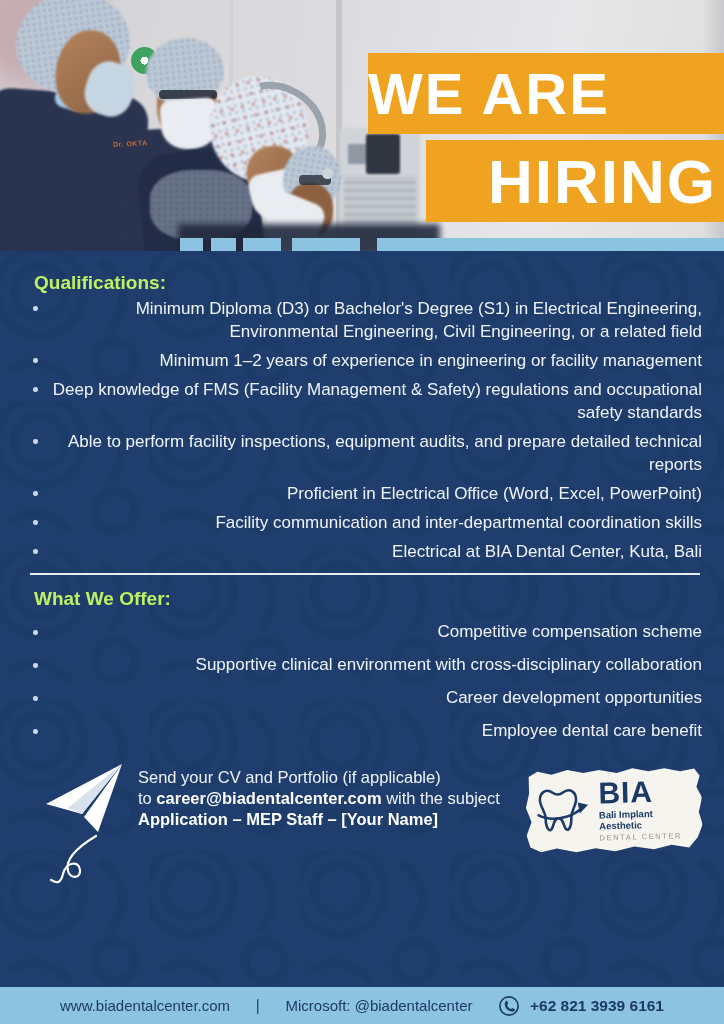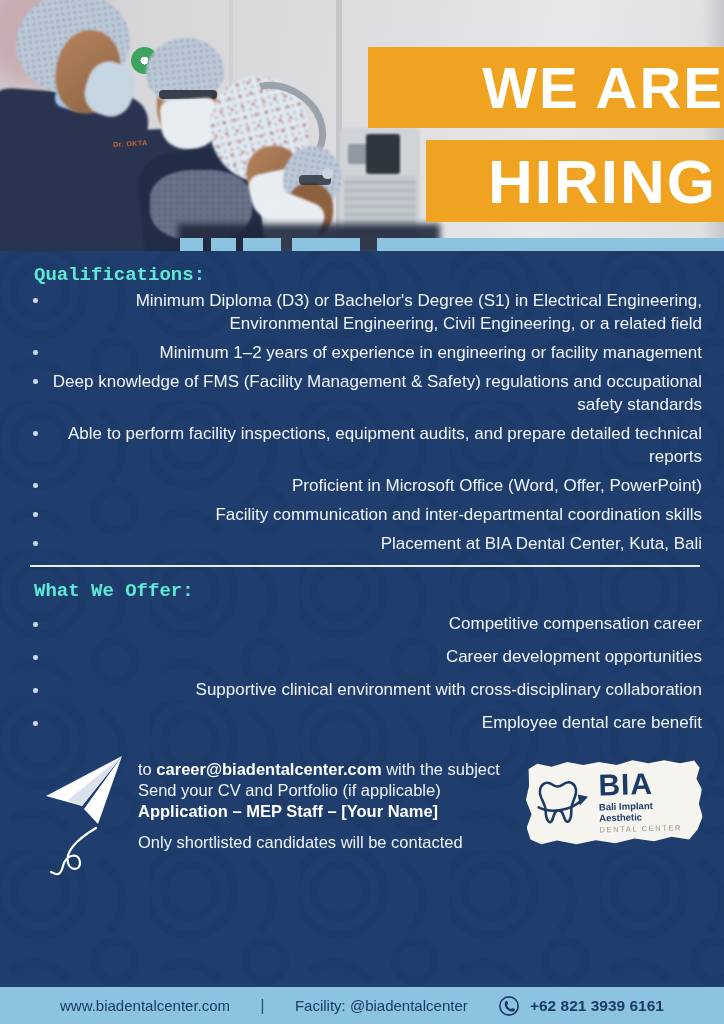--- a/index.html
+++ b/index.html
@@ -52,39 +52,39 @@
   .pC-mask{left:251px;top:171px;width:53px;height:49px;border-radius:12px 12px 50% 50%;transform:rotate(-12deg);}
   .pD-cap{left:283px;top:146px;width:58px;height:64px;border-radius:50%;transform:rotate(10deg);}
   .pD-face{left:287px;top:183px;width:46px;height:54px;background:#8d6040;border-radius:45%;}
   .pD-loupe{left:299px;top:175px;width:32px;height:10px;background:rgba(40,45,55,.8);border-radius:4px;}
   .pD-light{left:322px;top:168px;width:11px;height:11px;background:#cdd5dc;border-radius:50%;}
   .pD-mask{left:266px;top:197px;width:54px;height:56px;border-radius:14px 14px 50% 50%;transform:rotate(22deg);}
   .table-blur{left:178px;top:224px;width:262px;height:32px;background:#20283d;filter:blur(3px);opacity:.9;}
   .scrub-label{left:113px;top:140px;font-size:7px;font-weight:bold;color:#c96a2d;letter-spacing:.5px;transform:rotate(-3deg);}
 
   
-  .box-we{position:absolute;left:368px;top:47px;width:356px;height:81px;background:#F0A321;
-          display:flex;align-items:center;justify-content:flex-end;z-index:5;}
+  .box-we{position:absolute;left:368px;top:53px;width:356px;height:81px;background:#F0A321;
+          display:flex;align-items:center;justify-content:flex-start;z-index:5;}
   .box-hiring{position:absolute;left:397px;top:140px;width:300px;height:82px;background:#F0A321;
           display:flex;align-items:center;justify-content:flex-end;padding-right:9px;box-sizing:border-box;z-index:5;margin-left:29px;}
   .box-we span{font-size:58px;font-weight:bold;color:#fff;letter-spacing:2px;}
   .box-hiring span{font-size:62px;font-weight:bold;color:#fff;letter-spacing:2px;}
 
   
   .dash-strip{position:absolute;left:0;top:238px;width:724px;height:13px;z-index:6;}
   .dash-strip i{position:absolute;top:0;height:13px;background:#8CC3E1;display:block;}
   .d1{left:180px;width:23px;} .d2{left:211px;width:25px;} .d3{left:243px;width:38px;}
   .d4{left:292px;width:68px;} .d5{left:377px;width:347px;}
 
   
   .main{position:absolute;left:0;top:251px;width:724px;height:736px;background:#1F3E6D;overflow:hidden;}
   .batik{position:absolute;left:0;top:0;opacity:.45;}
   .content{position:relative;padding:8px 22px 0 28px;color:#eef2f8;}
   h1.title{margin:0 0 0 2px;font-size:46px;line-height:48px;font-weight:bold;color:#fff;letter-spacing:-1px;}
-  h2.sec{margin:4px 0 0 6px;font-size:19px;line-height:24px;font-weight:bold;color:#5eead4;font-family:Liberation Mono, monospace;}
+  h2.sec{margin:12px 0 0 6px;font-size:19px;line-height:24px;font-weight:bold;color:#bef264;}
   ul.blist{list-style:none;margin:2px 0 0 0;padding:0;}
   ul.blist li{position:relative;padding-left:20px;font-size:17px;line-height:23px;margin-bottom:6px;color:#f0f4f9;text-align:right;}
   ul.blist li::before{content:"";position:absolute;left:5px;top:9px;width:4.5px;height:4.5px;border-radius:50%;background:#ccd8e6;}
   ul.offers li{line-height:22px;margin-bottom:11px;}
   .divider{height:2px;background:#e8edf4;margin:10px 2px 0 2px;}
   h2.offer-h{margin-top:12px;}
   ul.offers{margin-top:10px;}
 
   
   .cta{display:flex;margin-top:18px;align-items:flex-start;}
@@ -186,50 +186,49 @@
     </svg>
 
     <div class="content">
 
       <h2 class="sec">Qualifications:</h2>
       <ul class="blist">
         <li>Minimum Diploma (D3) or Bachelor's Degree (S1) in Electrical Engineering, Environmental Engineering, Civil Engineering, or a related field</li>
         <li>Minimum 1–2 years of experience in engineering or facility management</li>
         <li>Deep knowledge of FMS (Facility Management &amp; Safety) regulations and occupational safety standards</li>
         <li>Able to perform facility inspections, equipment audits, and prepare detailed technical reports</li>
-        <li>Proficient in Microsoft Office (Word, Offer, PowerPoint)</li>
+        <li>Proficient in Electrical Office (Word, Excel, PowerPoint)</li>
         <li>Facility communication and inter-departmental coordination skills</li>
-        <li>Placement at BIA Dental Center, Kuta, Bali</li>
+        <li>Electrical at BIA Dental Center, Kuta, Bali</li>
       </ul>
 
       <div class="divider"></div>
 
       <h2 class="sec offer-h">What We Offer:</h2>
       <ul class="blist offers">
-        <li>Competitive compensation career</li>
+        <li>Competitive compensation scheme</li>
+        <li>Supportive clinical environment with cross-disciplinary collaboration</li>
         <li>Career development opportunities</li>
-        <li>Supportive clinical environment with cross-disciplinary collaboration</li>
         <li>Employee dental care benefit</li>
       </ul>
 
       <div class="cta">
         <div class="plane-wrap">
           <svg width="100" height="125" viewBox="0 0 100 125">
             <polygon points="8,44 84,4 44,54" fill="#ffffff"></polygon>
             <polygon points="30,48 84,4 44,54" fill="#d9e2ec"></polygon>
             <polygon points="46,57 84,4 60,72" fill="#ffffff"></polygon>
             <path d="M58,76 C38,88 27,100 30,111 C32,119 43,119 42,110 C41,100 28,102 25,114 C22,126 17,122 13,120" fill="none" stroke="#ffffff" stroke-width="2.2" stroke-linecap="round"></path>
           </svg>
         </div>
 
         <div class="cta-text">
+          <p>Send your CV and Portfolio (if applicable)</p>
           <p><span>to </span><b>career@biadentalcenter.com</b><span> with the subject</span></p>
-          <p>Send your CV and Portfolio (if applicable)</p>
           <p><b>Application – MEP Staff – [Your Name]</b></p>
-          <p class="note">Only shortlisted candidates will be contacted</p>
         </div>
 
         <div class="logo">
           <svg width="58" height="62" viewBox="0 0 64 64">
             <g fill="none" stroke="#1C3A66" stroke-width="3" stroke-linecap="round" stroke-linejoin="round">
               <path d="M20 10 C12 4 4 10 5 20 C6 28 11 31 11 40 C11 52 16 58 19 50 C21 44 22 40 26 40 C30 40 31 44 33 50 C36 58 41 52 41 40 C41 31 46 28 47 20 C48 10 40 4 32 10 C28 13 24 13 20 10 Z"></path>
               <path d="M3 36 C18 44 40 40 52 30"></path>
             </g>
             <polygon points="49,22 61,25 51,35" fill="#1C3A66"></polygon>
           </svg>
@@ -239,21 +238,21 @@
             <div class="logo-tag">DENTAL CENTER</div>
           </div>
         </div>
       </div>
     </div>
   </div>
 
   <div class="footer">
     <span>www.biadentalcenter.com</span>
     <span class="sep">|</span>
-    <span>Facility: @biadentalcenter</span>
+    <span>Microsoft: @biadentalcenter</span>
     <span class="phone">
       <svg width="22" height="22" viewBox="0 0 24 24">
         <circle cx="12" cy="12" r="10" fill="none" stroke="#1C3A66" stroke-width="1.8"></circle>
         <path d="M8.2 7 C9.2 6 10.2 6.2 10.6 7.6 L11 9.2 C11.1 10 10.4 10.6 9.8 11 C10.3 13 12.2 14.9 14.2 15.4 C14.7 14.8 15.3 14.1 16.1 14.4 L17.6 15.1 C18.9 15.7 18.8 16.8 17.7 17.6 C15.8 19 10.8 17.2 8.7 14.2 C7 11.8 7 8.2 8.2 7 Z" fill="#1C3A66"></path>
       </svg>
       <b>+62 821 3939 6161</b>
     </span>
   </div>
 
 </div>

